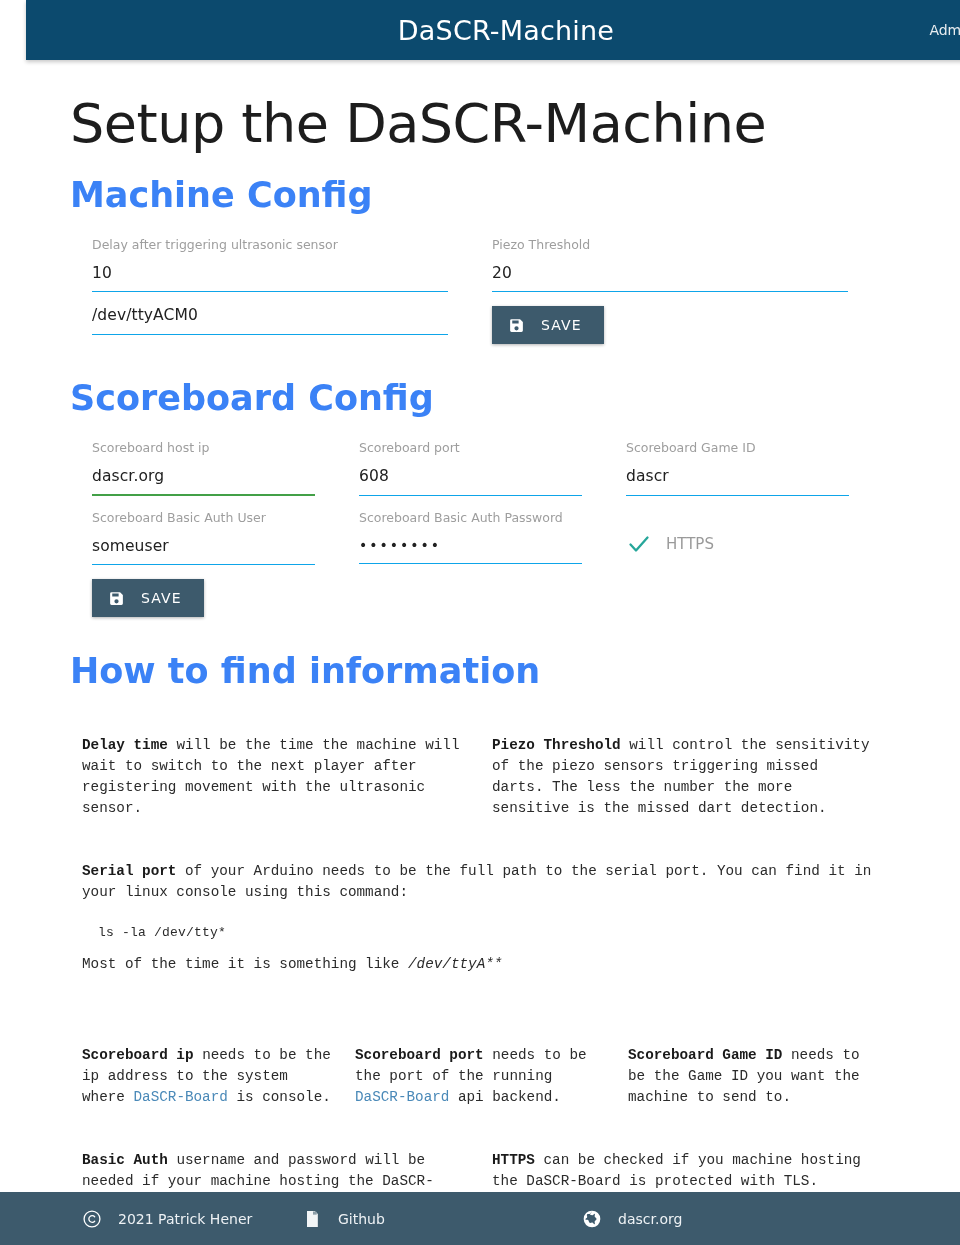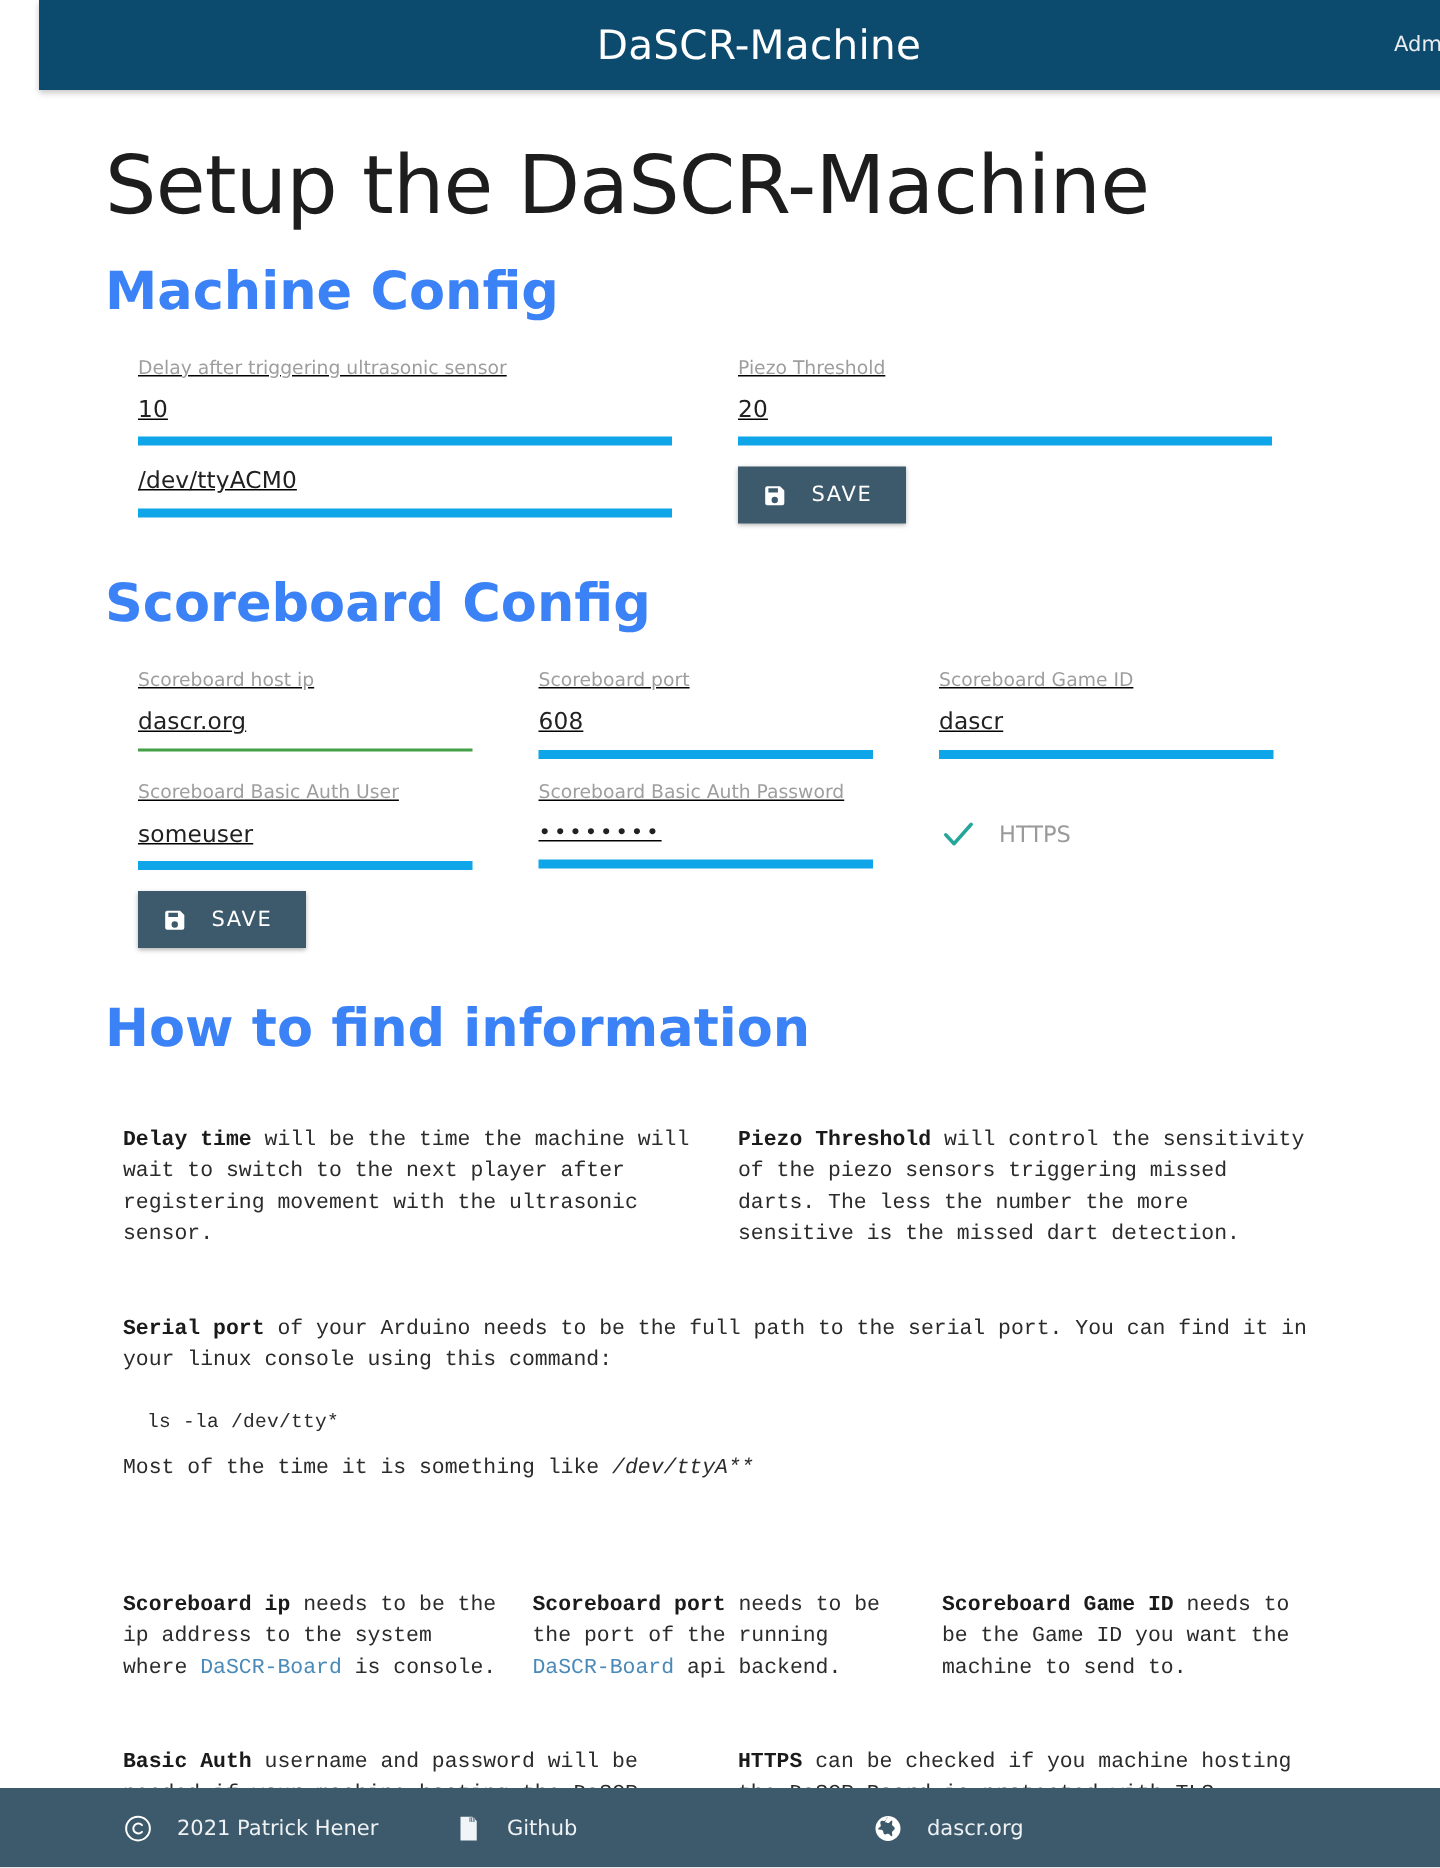--- a/index.html
+++ b/index.html
@@ -53,35 +53,34 @@
 
   .form-grid {
     margin: 0 70px 0 70px;
     display: flex;
     flex-wrap: wrap;
   }
 
   .field {
     padding: 14px 22px 0 22px;
     position: relative;
-    text-decoration: underline;
   }
   .field-label {
     font-size: 12.5px;
     color: #9e9e9e;
     line-height: 1.2;
     margin-bottom: 12px;
     white-space: nowrap;
   }
   .field-value {
     font-size: 15.5px;
     color: #212121;
     line-height: 1.2;
     padding-bottom: 9px;
-    border-bottom: 6px solid #0ea5e9;
+    border-bottom: 1px solid #0ea5e9;
     min-height: 23px;
     letter-spacing: 0.1px;
   }
   .field-value.focused { border-bottom: 2px solid #43a047; padding-bottom: 8px; }
   .field-value.pw { letter-spacing: 2px; font-size: 14px; }
 
   
   .mc-col-a { width: 400px; }
   .mc-col-b { width: 400px; }
 

